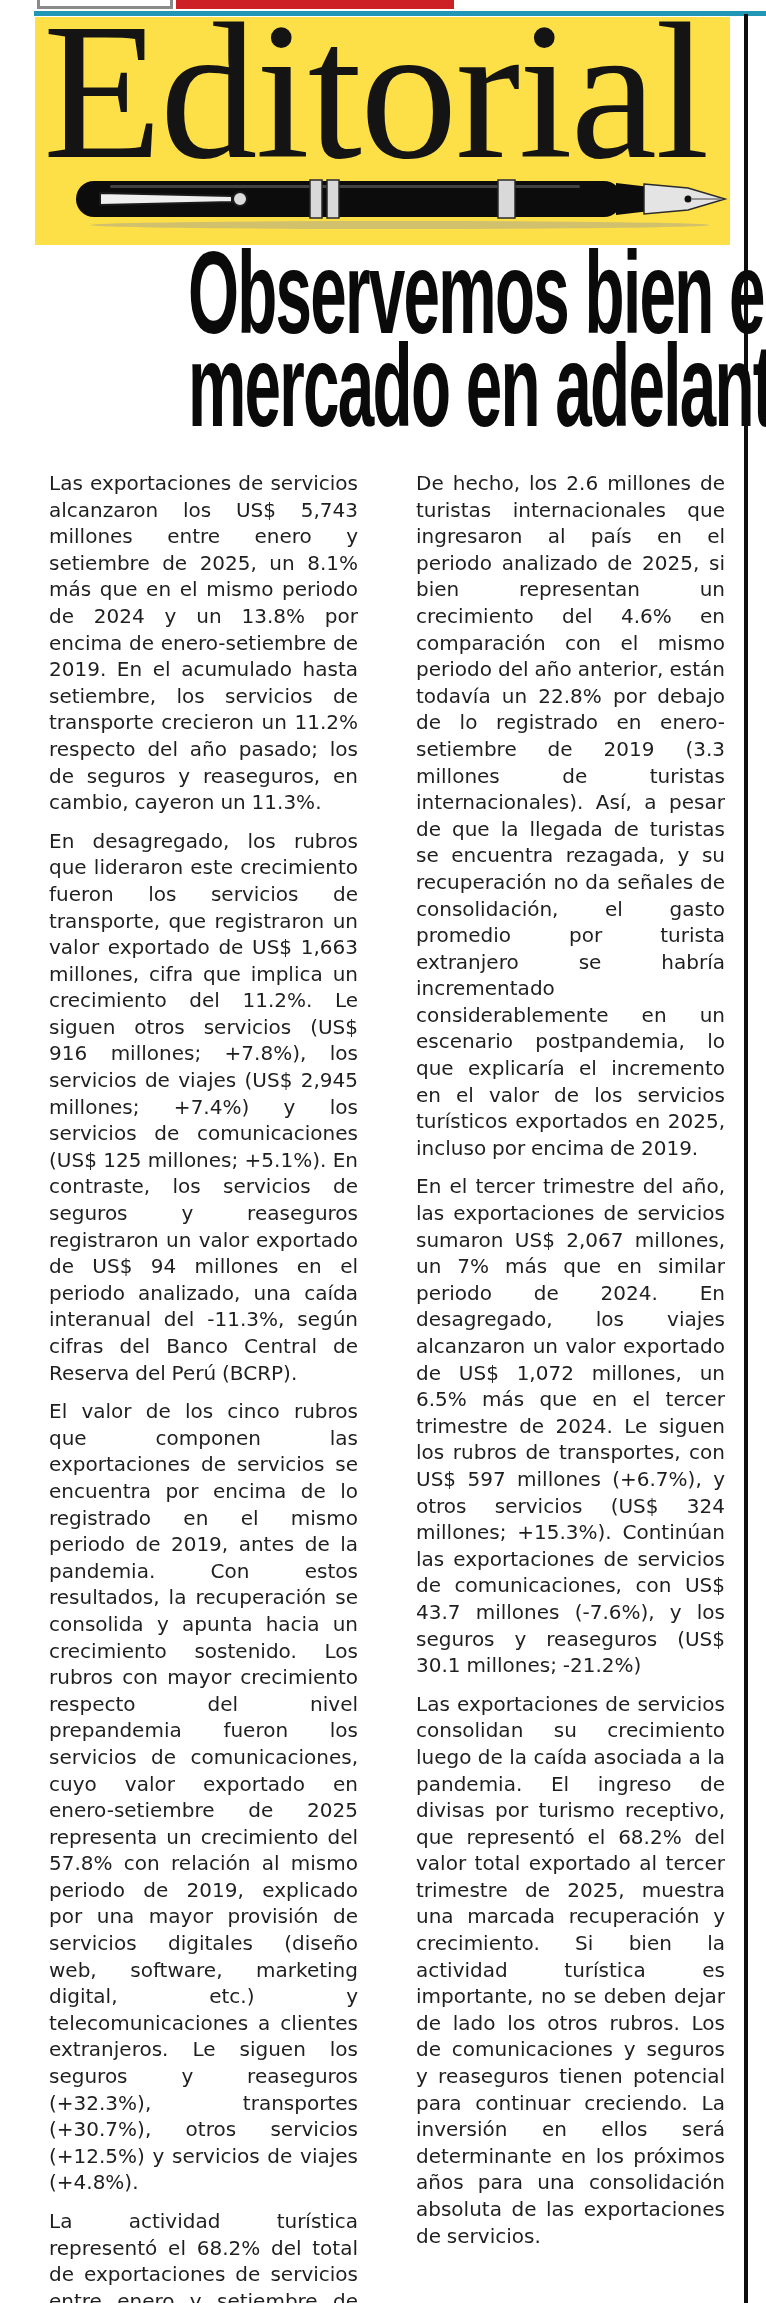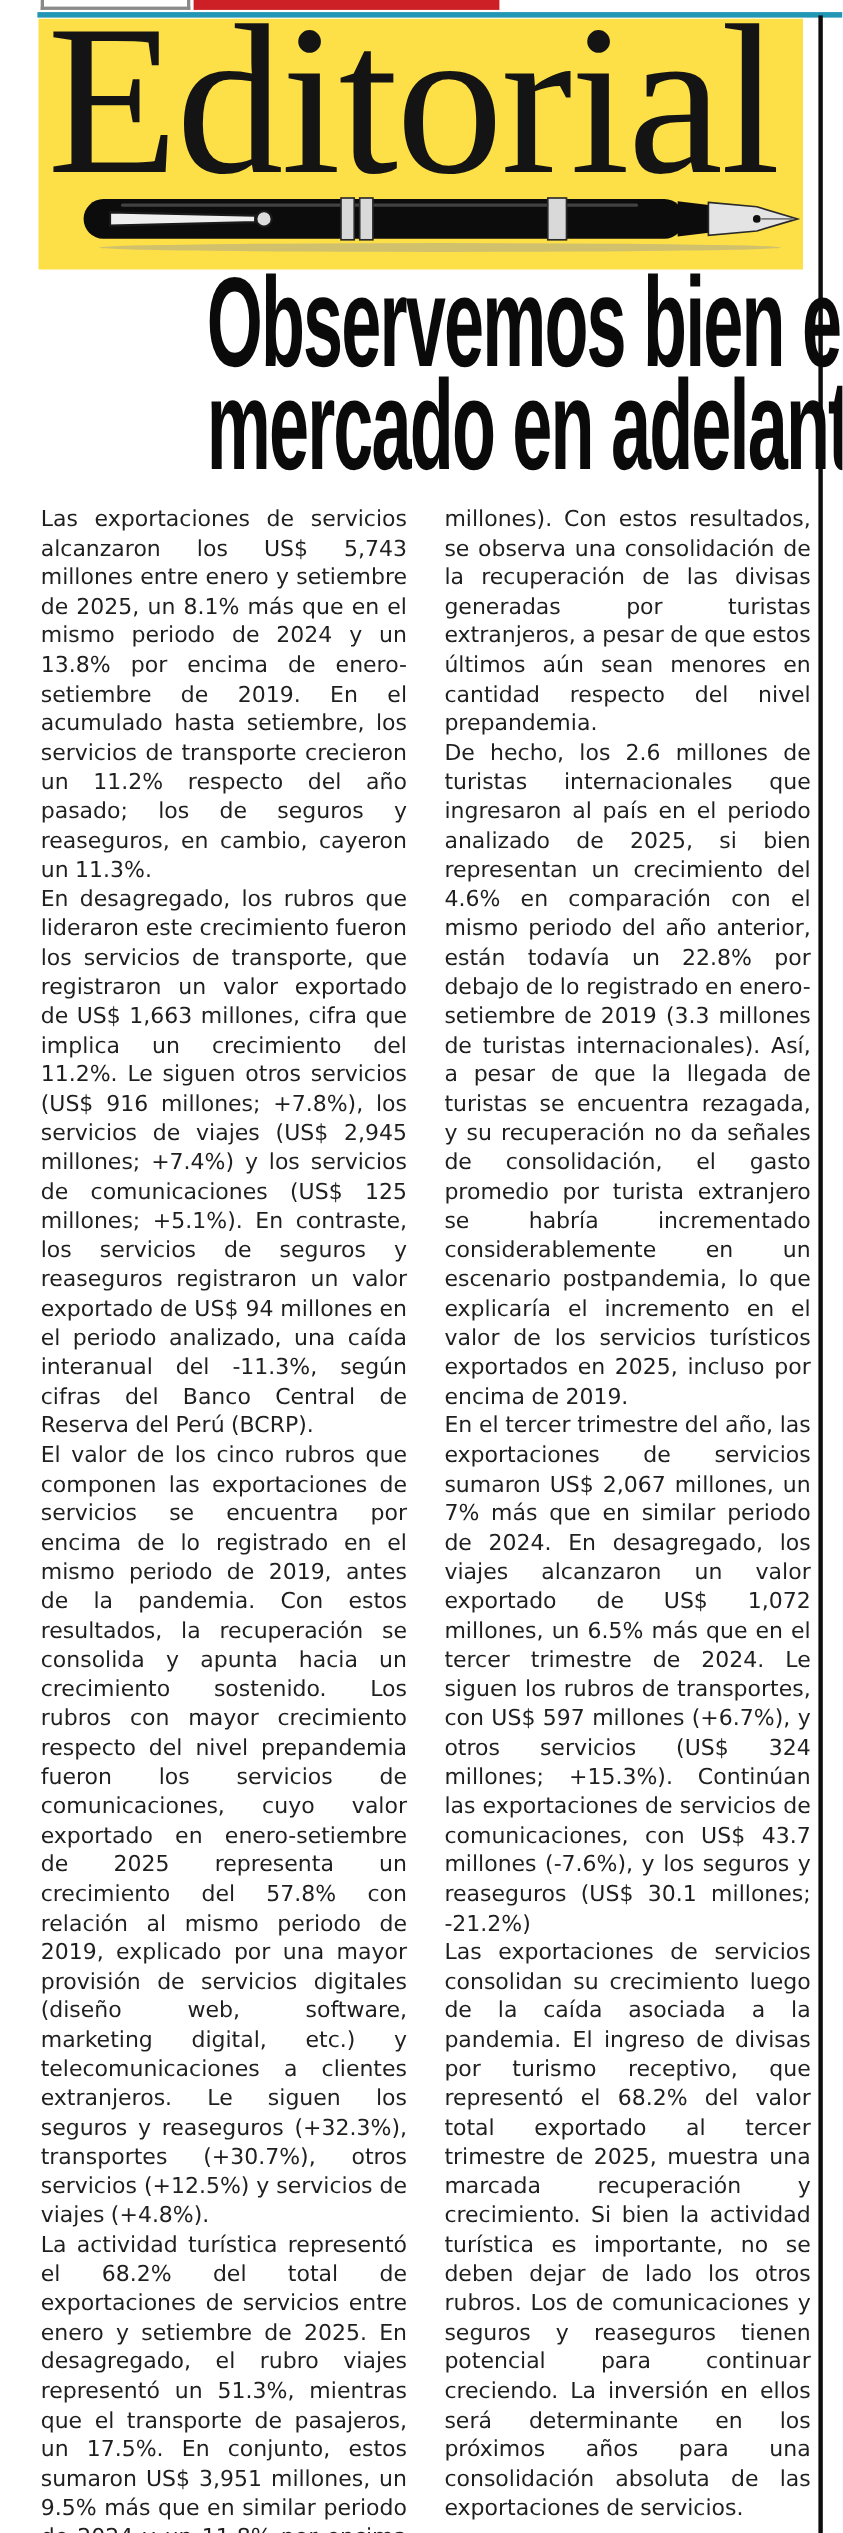--- a/index.html
+++ b/index.html
@@ -96,21 +96,21 @@
     width: 333px;
     font-size: 20px;
     line-height: 26.6px;
     color: #1f1f1f;
     text-align: justify;
     text-justify: inter-word;
     hyphens: auto;
     -webkit-hyphens: auto;
     word-spacing: -0.5px;
   }
-  .col p.para { margin: 0; }
+  .col p.para { margin: 12px; }
 </style>
 </head>
 <body>
 
 <div id="page">
 
   <div class="top-left-box"></div>
   <div class="top-red-bar"></div>
   <div class="teal-rule"></div>
   <div class="right-rule"></div>
@@ -139,20 +139,19 @@
   </div>
 
   <div class="article">
     <div class="col">
         <p class="para">Las exportaciones de servicios alcanzaron los US$ 5,743 millones entre enero y setiembre de 2025, un 8.1% más que en el mismo periodo de 2024 y un 13.8% por encima de enero-setiembre de 2019. En el acumulado hasta setiembre, los servicios de transporte crecieron un 11.2% respecto del año pasado; los de seguros y reaseguros, en cambio, cayeron un 11.3%.</p>
         <p class="para">En desagregado, los rubros que lideraron este crecimiento fueron los servicios de transporte, que registraron un valor exportado de US$ 1,663 millones, cifra que implica un crecimiento del 11.2%. Le siguen otros servicios (US$ 916 millones; +7.8%), los servicios de viajes (US$ 2,945 millones; +7.4%) y los servicios de comunicaciones (US$ 125 millones; +5.1%). En contraste, los servicios de seguros y reaseguros registraron un valor exportado de US$ 94 millones en el periodo analizado, una caída interanual del -11.3%, según cifras del Banco Central de Reserva del Perú (BCRP).</p>
         <p class="para">El valor de los cinco rubros que componen las exportaciones de servicios se encuentra por encima de lo registrado en el mismo periodo de 2019, antes de la pandemia. Con estos resultados, la recuperación se consolida y apunta hacia un crecimiento sostenido. Los rubros con mayor crecimiento respecto del nivel prepandemia fueron los servicios de comunicaciones, cuyo valor exportado en enero-setiembre de 2025 representa un crecimiento del 57.8% con relación al mismo periodo de 2019, explicado por una mayor provisión de servicios digitales (diseño web, software, marketing digital, etc.) y telecomunicaciones a clientes extranjeros. Le siguen los seguros y reaseguros (+32.3%), transportes (+30.7%), otros servicios (+12.5%) y servicios de viajes (+4.8%).</p>
         <p class="para">La actividad turística representó el 68.2% del total de exportaciones de servicios entre enero y setiembre de 2025. En desagregado, el rubro viajes representó un 51.3%, mientras que el transporte de pasajeros, un 17.5%. En conjunto, estos sumaron US$ 3,951 millones, un 9.5% más que en similar periodo de 2024 y un 11.8% por encima de lo registrado en similar periodo de 2019 (US$ 3,535</p>
       </div>
     <div class="col">
-        <p class="para">millones). Con estos resultados, se observa una consolidación de la recuperación de las divisas generadas por turistas extranjeros, a pesar de que estos últimos aún sean menores en cantidad respecto del nivel prepandemia.</p>
         <p class="para">De hecho, los 2.6 millones de turistas internacionales que ingresaron al país en el periodo analizado de 2025, si bien representan un crecimiento del 4.6% en comparación con el mismo periodo del año anterior, están todavía un 22.8% por debajo de lo registrado en enero-setiembre de 2019 (3.3 millones de turistas internacionales). Así, a pesar de que la llegada de turistas se encuentra rezagada, y su recuperación no da señales de consolidación, el gasto promedio por turista extranjero se habría incrementado considerablemente en un escenario postpandemia, lo que explicaría el incremento en el valor de los servicios turísticos exportados en 2025, incluso por encima de 2019.</p>
         <p class="para">En el tercer trimestre del año, las exportaciones de servicios sumaron US$ 2,067 millones, un 7% más que en similar periodo de 2024. En desagregado, los viajes alcanzaron un valor exportado de US$ 1,072 millones, un 6.5% más que en el tercer trimestre de 2024. Le siguen los rubros de transportes, con US$ 597 millones (+6.7%), y otros servicios (US$ 324 millones; +15.3%). Continúan las exportaciones de servicios de comunicaciones, con US$ 43.7 millones (-7.6%), y los seguros y reaseguros (US$ 30.1 millones; -21.2%)</p>
         <p class="para">Las exportaciones de servicios consolidan su crecimiento luego de la caída asociada a la pandemia. El ingreso de divisas por turismo receptivo, que representó el 68.2% del valor total exportado al tercer trimestre de 2025, muestra una marcada recuperación y crecimiento. Si bien la actividad turística es importante, no se deben dejar de lado los otros rubros. Los de comunicaciones y seguros y reaseguros tienen potencial para continuar creciendo. La inversión en ellos será determinante en los próximos años para una consolidación absoluta de las exportaciones de servicios.</p>
       </div>
   </div>
 
 </div>
 
 </body></html>

